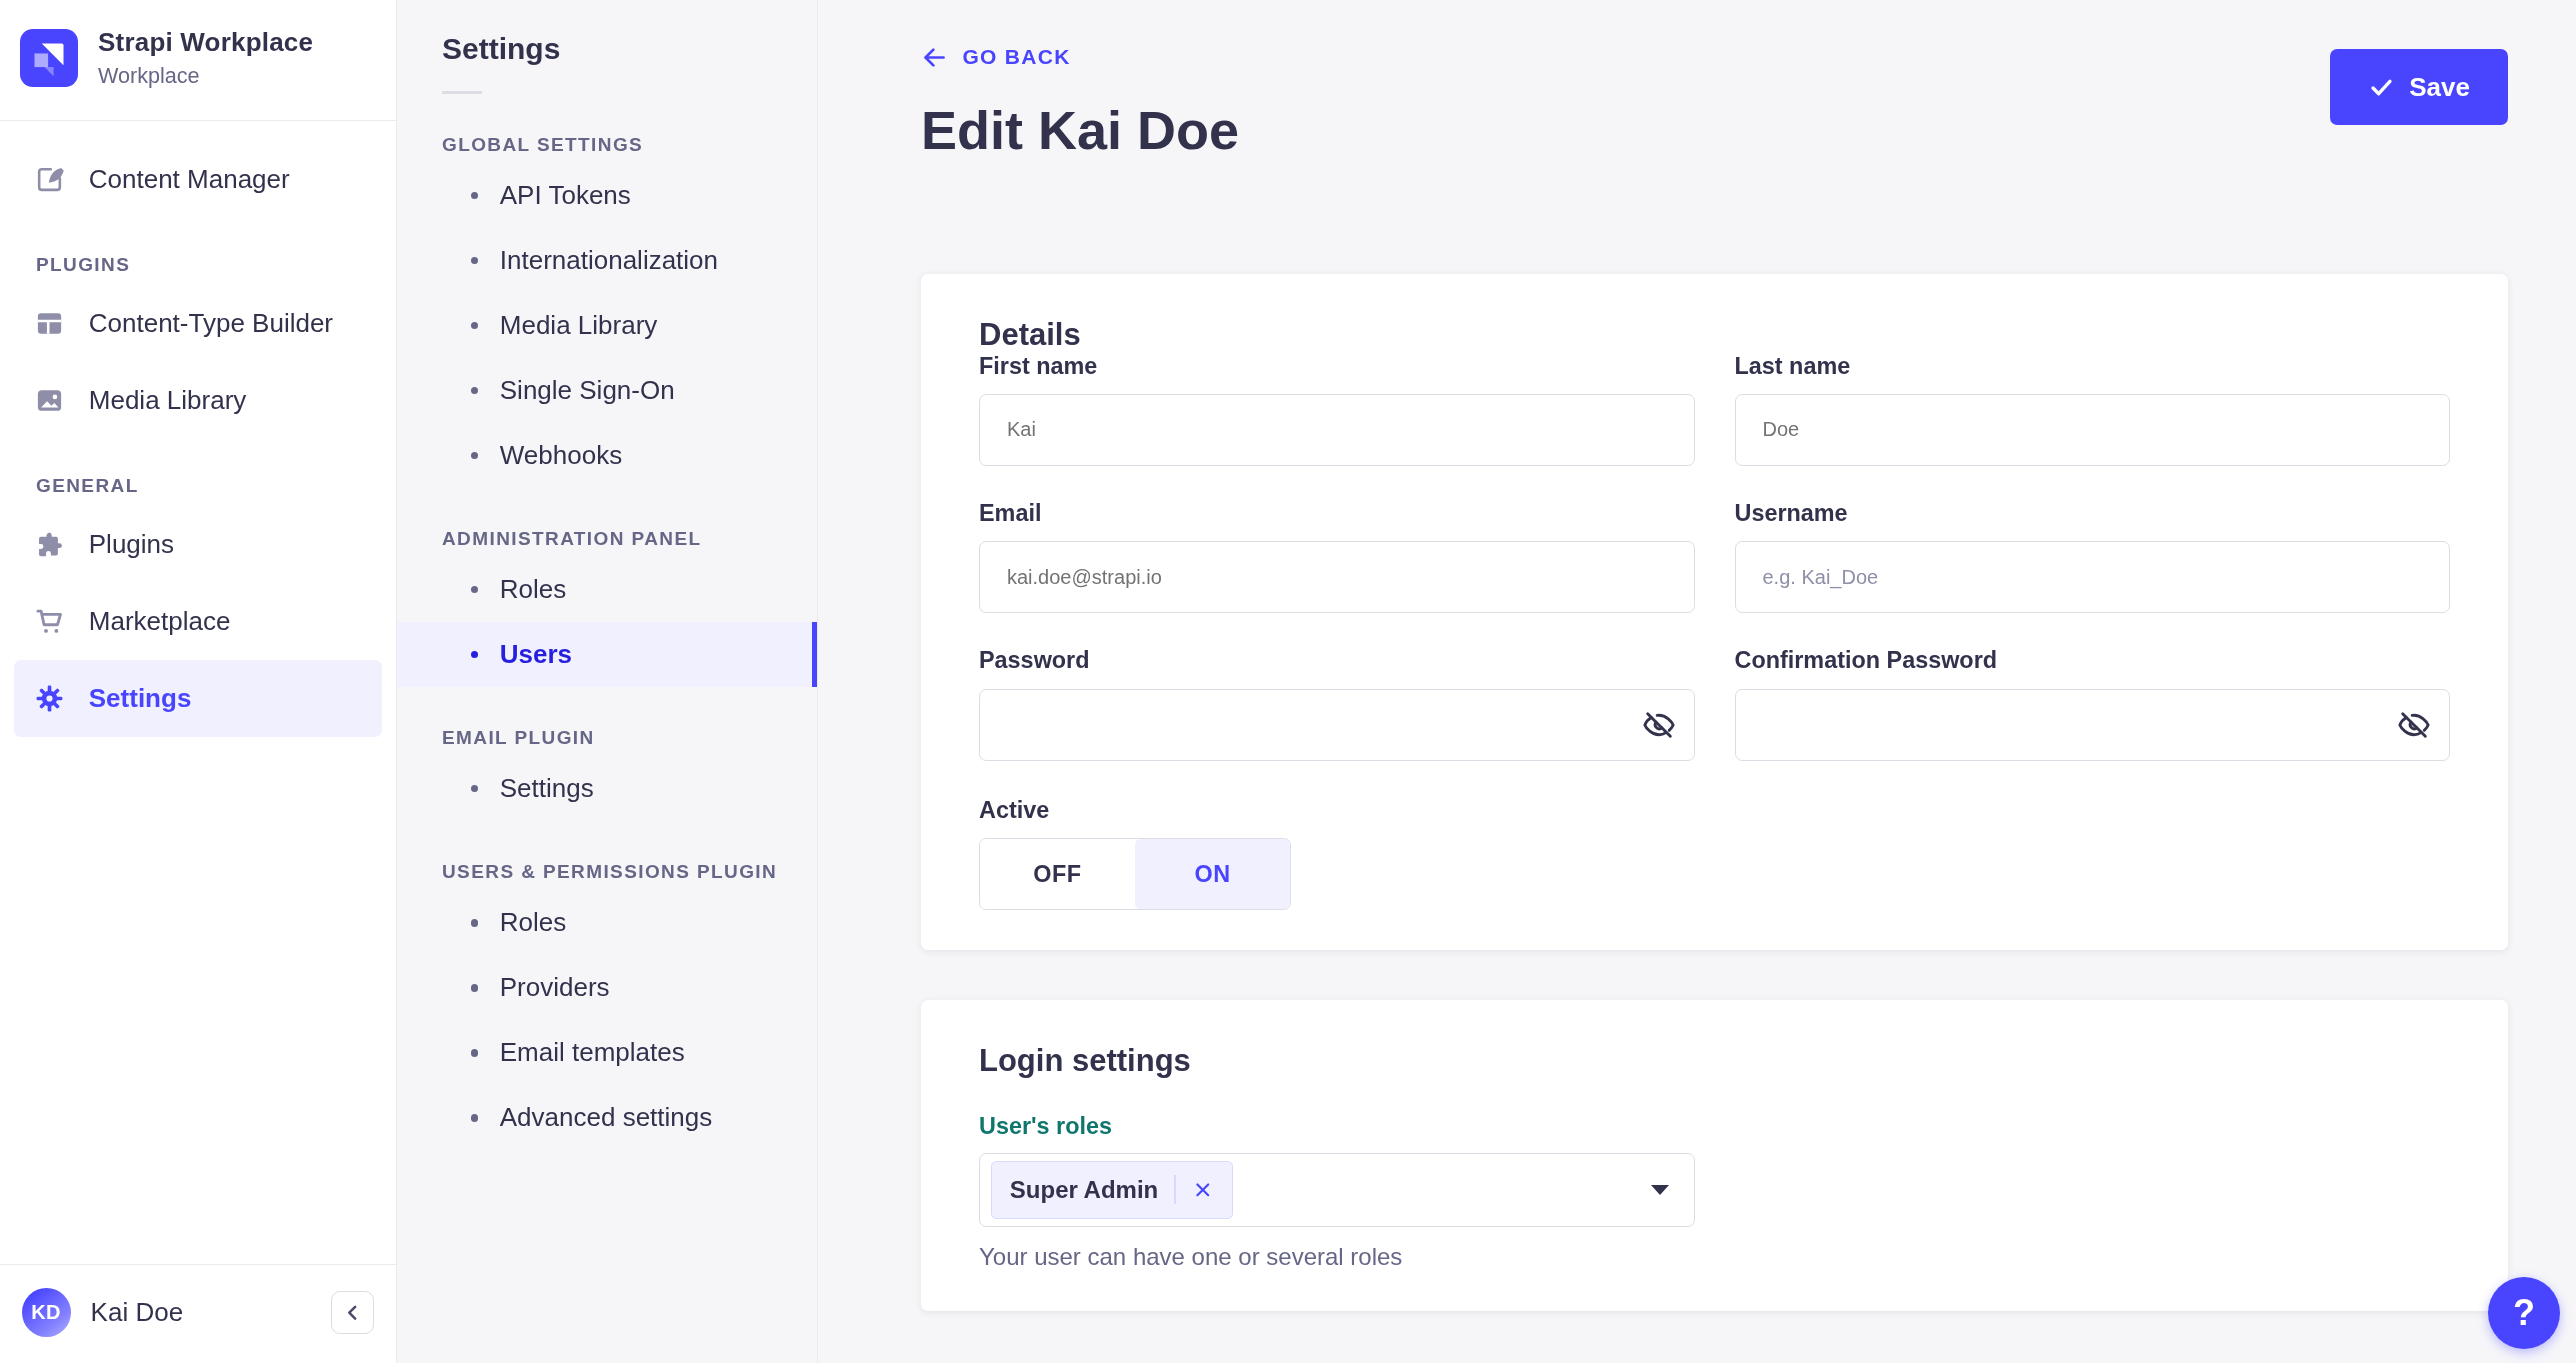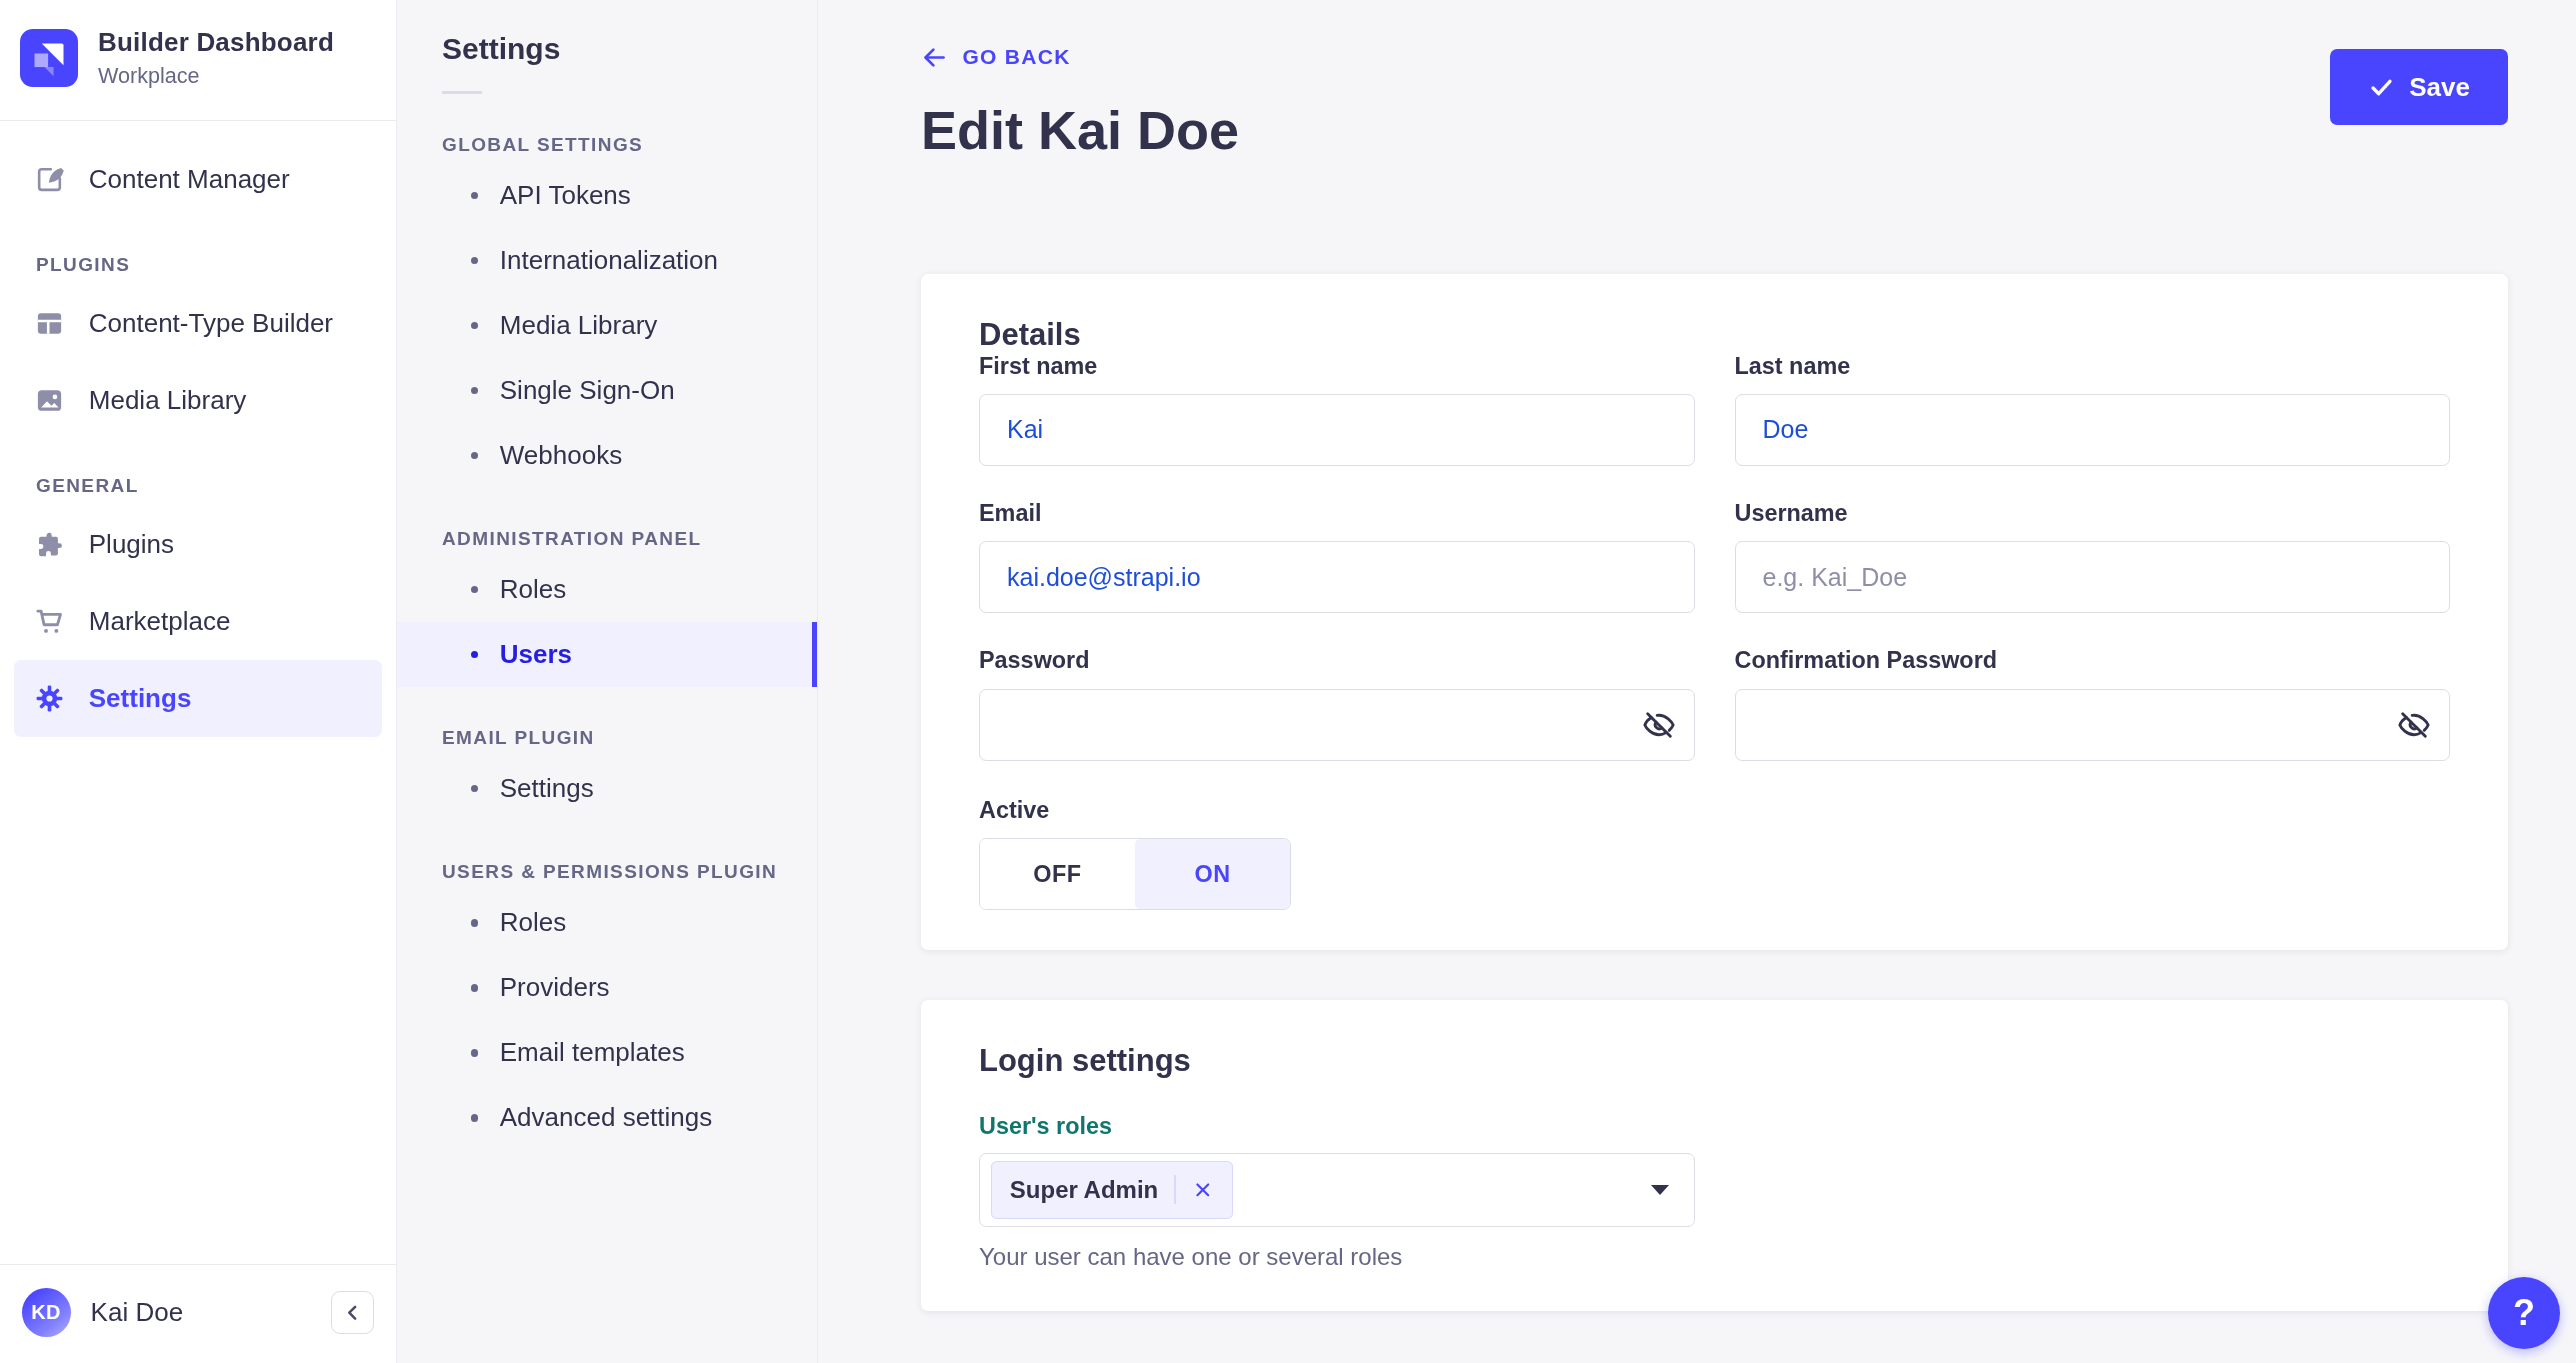--- a/index.html
+++ b/index.html
@@ -107,21 +107,21 @@
 
   .form-grid{
     display:grid;grid-template-columns:1fr 1fr;
     column-gap:40px;row-gap:34px;
   }
   .field label{display:block;font-size:23.4px;font-weight:600;color:#32324d;margin-bottom:14.4px;}
   .input-wrap{position:relative;}
   .text-input{
     width:100%;height:72px;box-sizing:border-box;
     border:1.8px solid #dcdce4;border-radius:7.2px;background:#fff;
-    padding:0 72px 0 27px;font-size:25px;color:#1d4ed8;
+    padding:0 72px 0 27px;font-size:20px;color:#737373;
     font-family:"Liberation Sans",sans-serif;outline:none;
   }
   .text-input::placeholder{color:#8e8ea9;opacity:1;}
   .eye-btn{
     position:absolute;right:9px;top:50%;transform:translateY(-50%);
     width:54px;height:54px;border:none;background:transparent;cursor:pointer;
     display:flex;align-items:center;justify-content:center;
   }
 
   .active-group{margin-top:36px;}
@@ -171,21 +171,21 @@
 
   <aside class="sidebar">
     <div class="brand">
       <svg class="brand-logo" viewBox="0 0 64 64">
         <rect width="64" height="64" rx="14" fill="#4945ff"></rect>
         <path d="M24 16h22a2 2 0 0 1 2 2v22L24 16z" fill="#ffffff"></path>
         <rect x="16" y="27" width="15" height="15" fill="#ffffff" opacity="0.55"></rect>
         <path d="M27 42h10v10z" fill="#ffffff" opacity="0.35"></path>
       </svg>
       <div class="brand-text">
-        <span class="brand-title">Builder Dashboard</span>
+        <span class="brand-title">Strapi Workplace</span>
         <span class="brand-sub">Workplace</span>
       </div>
     </div>
 
     <nav class="side-nav">
       <div class="side-item">
         <span class="ic">
           <svg width="31" height="31" viewBox="0 0 24 24" fill="none" stroke="#8e8ea9" stroke-width="2" stroke-linecap="round" stroke-linejoin="round">
             <path d="M13 4H6a2 2 0 0 0-2 2v12a2 2 0 0 0 2 2h12a2 2 0 0 0 2-2v-7"></path>
             <path d="M21 3c-4.5 1-8 4.5-9 9l-.5 2.5L14 14c4.5-1 8-4.5 9-9z" fill="#8e8ea9" stroke="none"></path>

